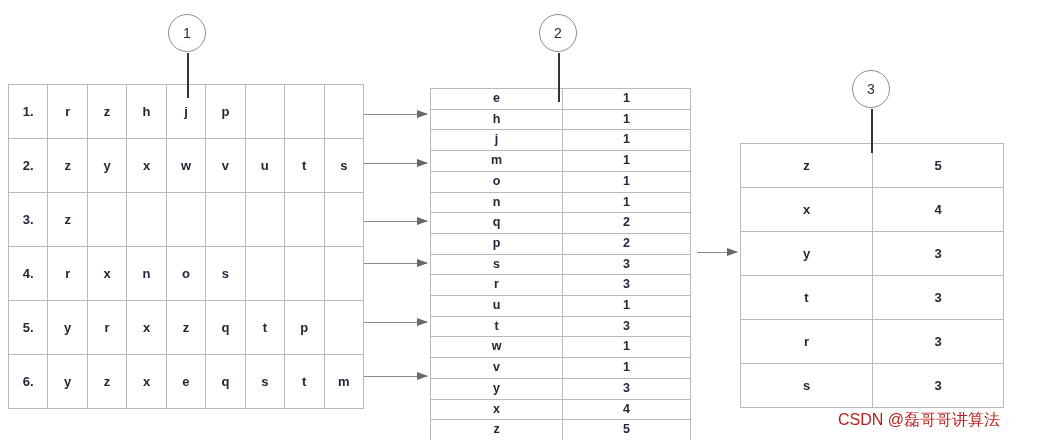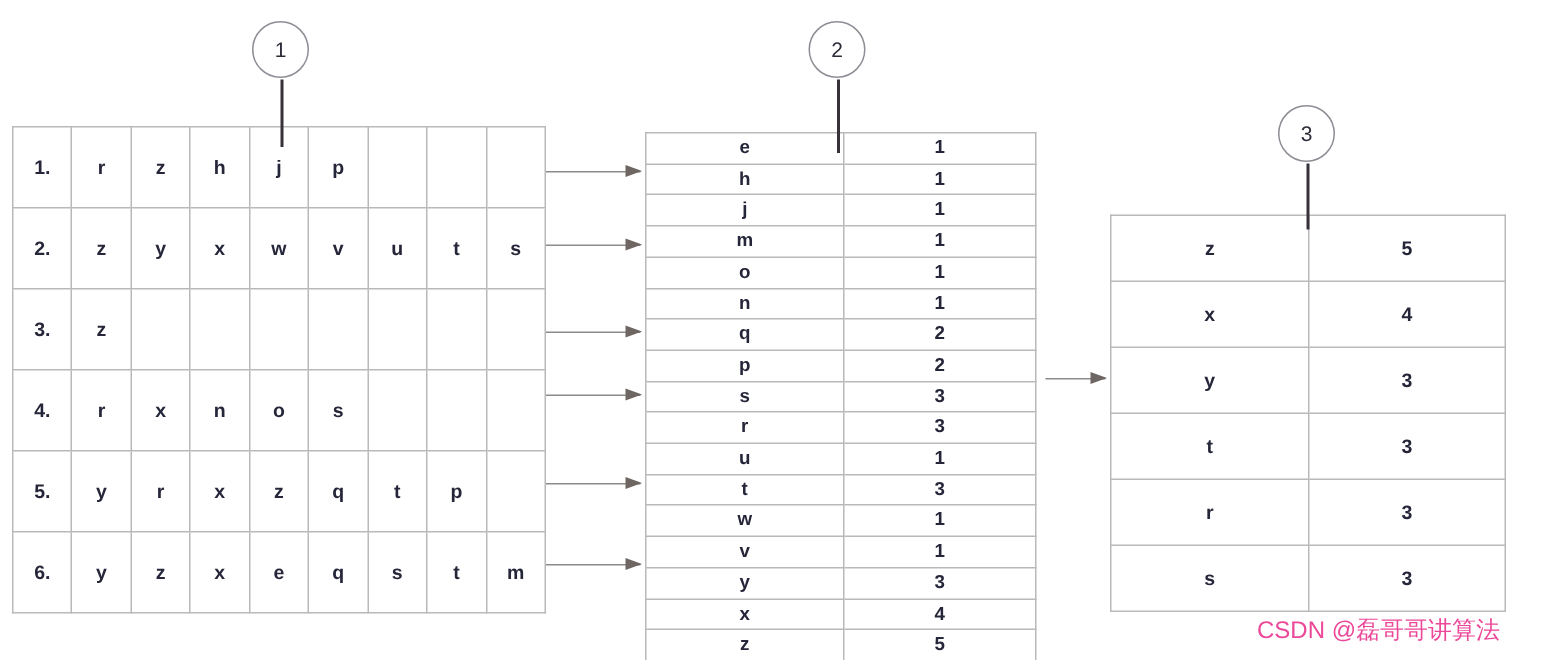--- a/index.html
+++ b/index.html
@@ -119,21 +119,21 @@
     border-bottom: 4.5px solid transparent;
     border-left: 11px solid #6d6663;
   }
 
   
   #watermark {
     position: absolute;
     left: 838px;
     top: 410px;
     font-size: 16px;
-    color: #ec4899;
+    color: #b91c1c;
     white-space: nowrap;
     font-weight: normal;
     text-align: right;
   }
 </style>
 </head>
 <body>
 
 <table class="grid" id="words-table">
   <tbody>

